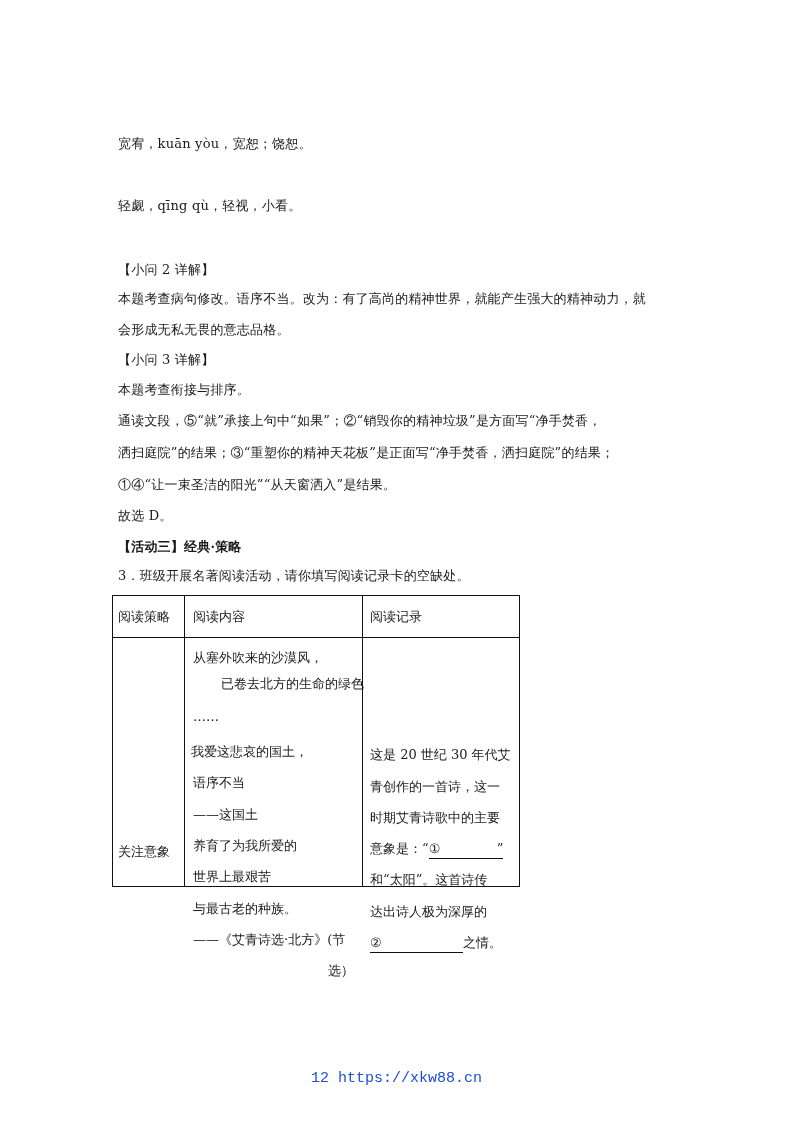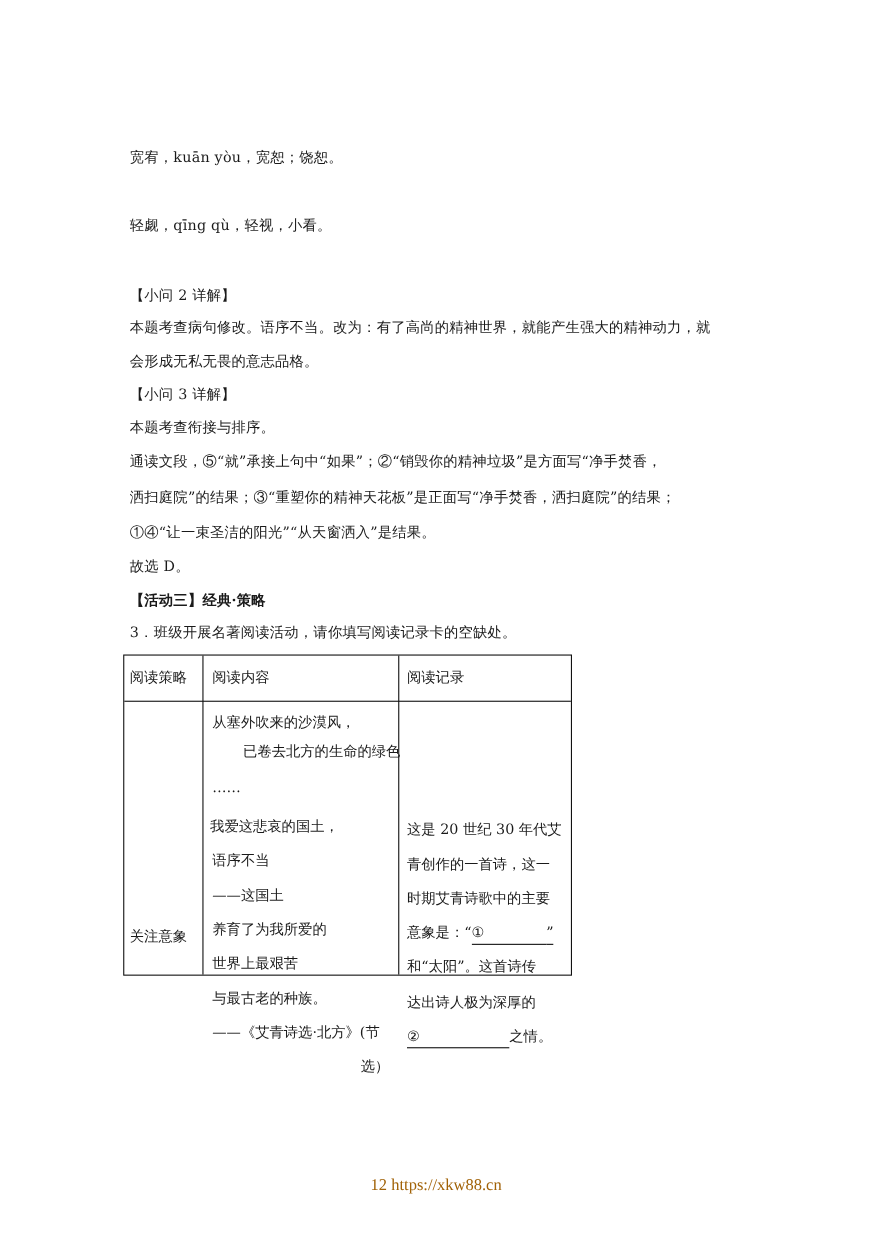--- a/index.html
+++ b/index.html
@@ -12,21 +12,21 @@
   .tbl {
     position: absolute; left: 112px; top: 595px; width: 408px; height: 292px;
     border: 1.3px solid #111; box-sizing: border-box;
   }
   .vline { position: absolute; top: 0; bottom: 0; width: 0; border-left: 1.3px solid #111; }
   .hline { position: absolute; left: 0; right: 0; height: 0; border-top: 1.3px solid #111; top: 41px; }
   .cell-text { position: absolute; white-space: nowrap; font-size: 13px; line-height: 18px; }
   .blank { display: inline-block; border-bottom: 1px solid #111; }
   .footer {
     position: absolute; left: 0; width: 793px; top: 1070px; text-align: center;
-    font-family: Liberation Serif, serif; font-size: 15px; color: #a16207;
+    font-family: Liberation Mono, monospace; font-size: 15px; color: #1d4ed8;
   }
 </style>
 </head>
 <body>
 
 <div class="line" style="top:135px;">宽宥，kuān yòu，宽恕；饶恕。</div>
 <div class="line" style="top:197px;">轻觑，qīng qù，轻视，小看。</div>
 
 <div class="line" style="top:261px;">【小问 2 详解】</div>
 <div class="line" style="top:290px;">本题考查病句修改。语序不当。改为：有了高尚的精神世界，就能产生强大的精神动力，就</div>

